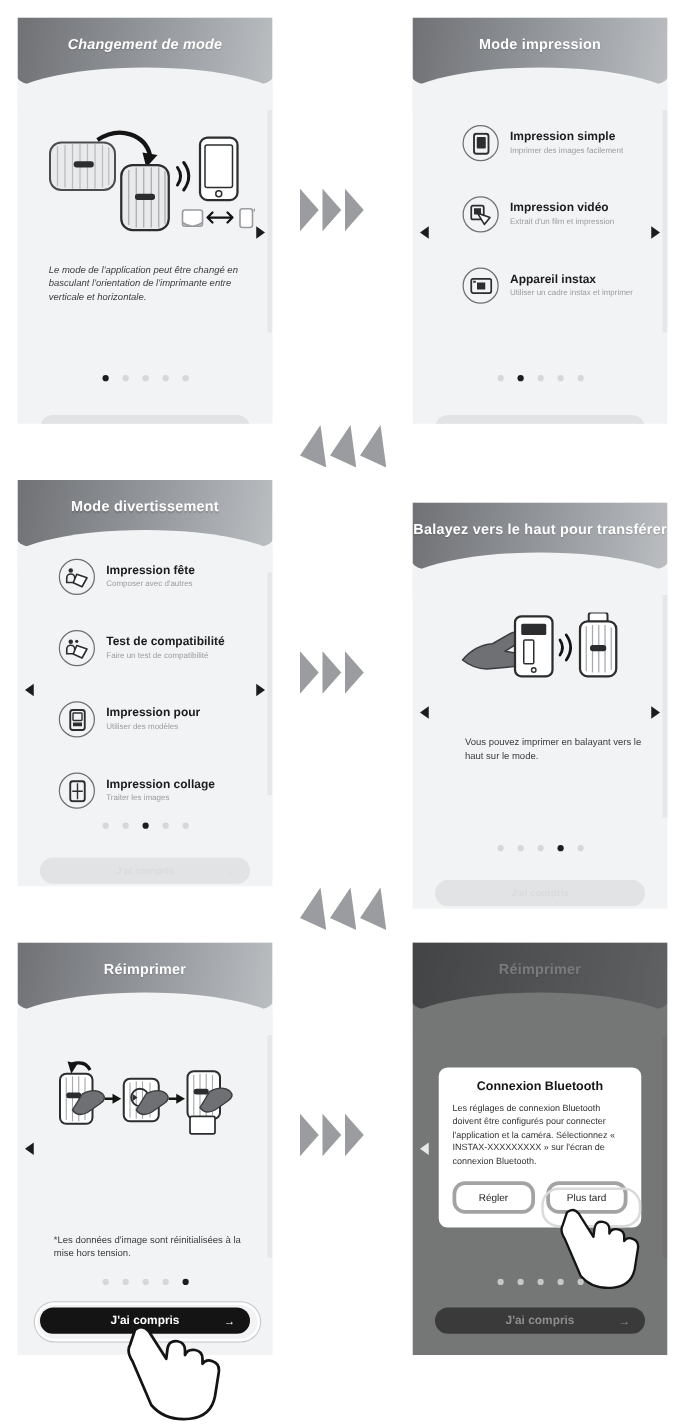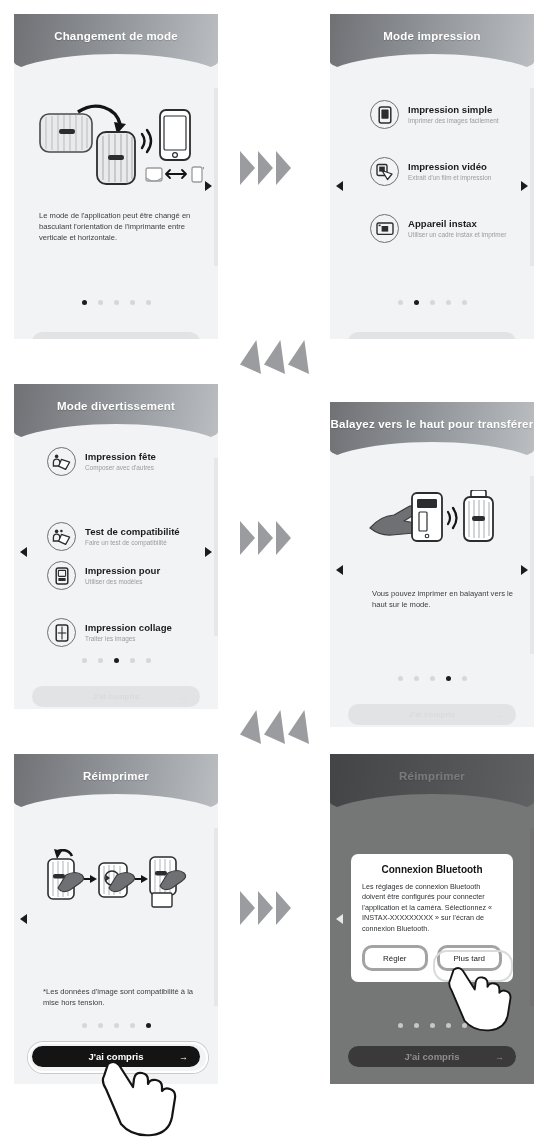--- a/index.html
+++ b/index.html
@@ -94,21 +94,21 @@
   
   .hand{position:absolute;}
 
   svg{display:block;}
 </style>
 </head>
 <body>
 
 <div class="sheet">
 
-  <div class="panel" style="left:14px;top:14px;">
+  <div class="panel" style="left:14px;top:14px;font-style:italic;">
     <div class="hdr"></div>
     <div class="hdr-wave"></div>
     <div class="hdr-title">Changement de mode</div>
 
     <div class="edge-strip r"></div>
     <div class="edge-arrow r" style="top:167px;"></div>
 
     <div style="position:absolute;left:20px;top:84px;">
       <svg width="170" height="95" viewBox="0 0 170 95">
 
@@ -262,21 +262,21 @@
             <path d="M1.4 13 v-3.6 a3.2 3.2 0 0 1 6.4 0 V13 Z" fill="none" stroke="#2b2d2f" stroke-width="1.3"></path>
             <path d="M9.4 6.4 L17.6 9.2 L13.6 16.4 L6.6 13.2 Z" fill="#ffffff" stroke="#2b2d2f" stroke-width="1.3" stroke-linejoin="round"></path>
           </svg>
       </span>
       <span>
         <div class="t1">Impression fête</div>
         <div class="t2">Composer avec d'autres</div>
       </span>
     </div>
 
-    <div class="mrow" style="left:33px;top:120px;margin-top:18px;">
+    <div class="mrow" style="left:33px;top:120px;">
       <span class="ic">
         <svg width="19" height="18" viewBox="0 0 19 18">
             <circle cx="4.6" cy="3.4" r="1.8" fill="#2b2d2f"></circle>
             <path d="M1.4 13 v-3.6 a3.2 3.2 0 0 1 6.4 0 V13 Z" fill="none" stroke="#2b2d2f" stroke-width="1.3"></path>
             <circle cx="9.4" cy="3" r="1.3" fill="#2b2d2f"></circle>
             <path d="M9.4 6.4 L17.6 9.2 L13.6 16.4 L6.6 13.2 Z" fill="#ffffff" stroke="#2b2d2f" stroke-width="1.3" stroke-linejoin="round"></path>
           </svg>
       </span>
       <span>
         <div class="t1">Test de compatibilité</div>
@@ -431,21 +431,21 @@
             <line x1="125" y1="10" x2="125" y2="44"></line>
               <line x1="130" y1="11" x2="130" y2="43"></line>
           </g>
           <rect x="115" y="22" width="12" height="4.6" rx="2" fill="#2b2d2f"></rect>
           <rect x="112" y="44" width="20" height="14" rx="1.4" fill="#ffffff" stroke="#2b2d2f" stroke-width="1.4"></rect>
           <path d="M128 24 q10 -5 16 0 q4 4 -2 8 l-10 7 q-8 4 -12 -2 Z" fill="#6e7073" stroke="#3a3c3f" stroke-width="1.1"></path>
         </g>
       </svg>
     </div>
 
-    <div class="body-txt" style="left:29px;top:232px;width:160px;">*Les données d'image sont compatibilité à la mise hors tension.</div>
+    <div class="body-txt" style="left:29px;top:232px;width:160px;">*Les données d'image sont réinitialisées à la mise hors tension.</div>
 
     <div class="dots" style="top:269px;">
       <span class="dot"></span>
       <span class="dot"></span>
       <span class="dot"></span>
       <span class="dot"></span>
       <span class="dot on"></span>
     </div>
 
     <div class="cta-ring" style="left:14px;top:288px;width:176px;height:27px;"></div>

